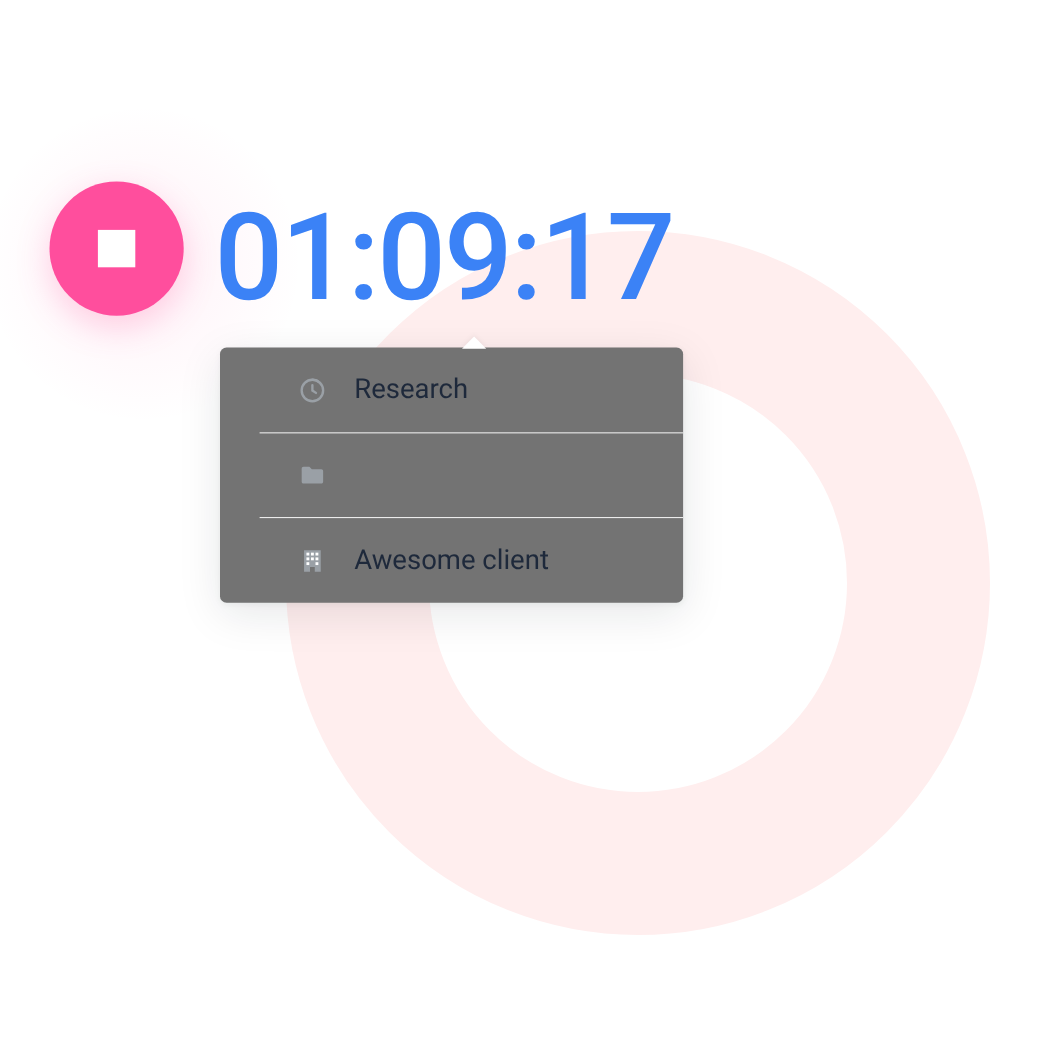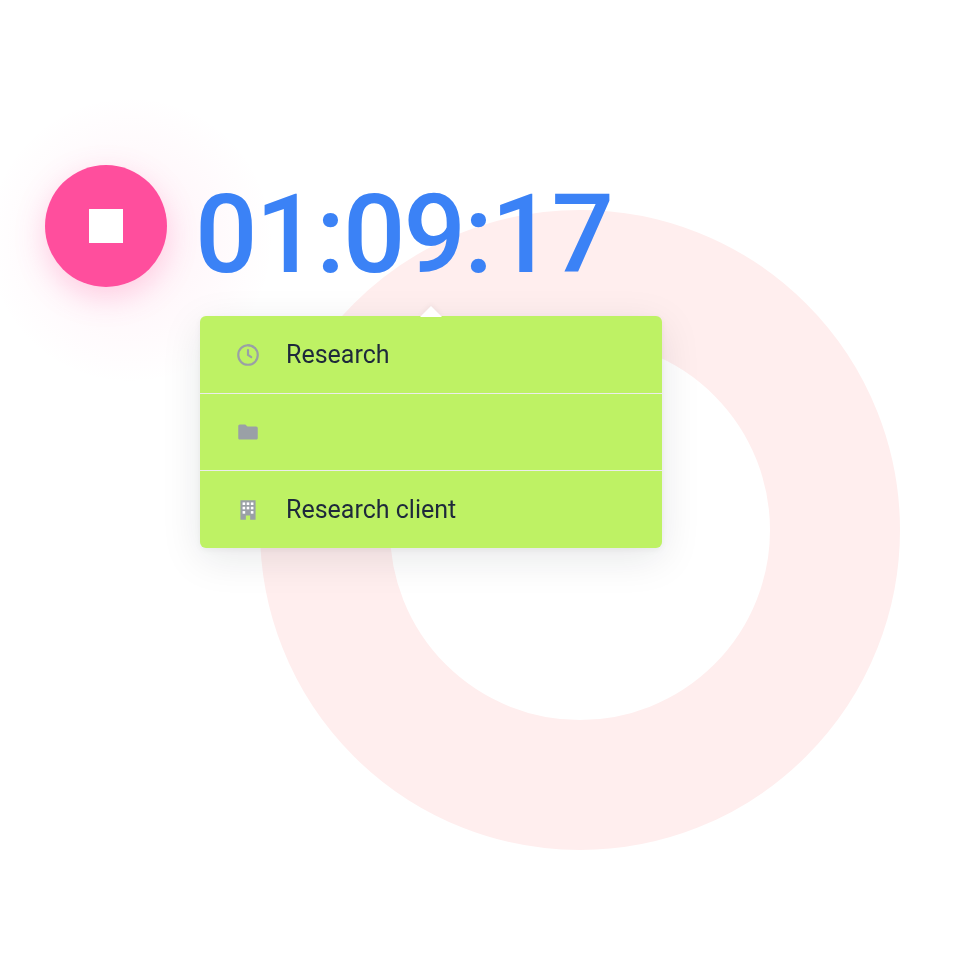--- a/index.html
+++ b/index.html
@@ -49,24 +49,25 @@
     font-weight: 500;
     letter-spacing: -2px;
     color: #3b82f6;
     margin-top: 20px;
   }
 
   
   .card {
     position: absolute;
     left: 200px; top: 316px;
-    width: 462px;
-    background: #bef264;
+    width: 421px;
+    background: #737373;
     border-radius: 6px;
     box-shadow: 0 10px 40px rgba(20,30,40,0.10), 0 2px 6px rgba(20,30,40,0.05);
+    padding-left: 36px;
   }
   .card::before {
     content: "";
     position: absolute;
     top: -10px; left: 220px;
     width: 0; height: 0;
     border-left: 11px solid transparent;
     border-right: 11px solid transparent;
     border-bottom: 11px solid #ffffff;
     filter: drop-shadow(0 -2px 2px rgba(0,0,0,0.04));
@@ -132,18 +133,18 @@
           <rect x="7" y="5" width="2.4" height="2.4" fill="#ffffff"></rect>
           <rect x="10.8" y="5" width="2.4" height="2.4" fill="#ffffff"></rect>
           <rect x="14.6" y="5" width="2.4" height="2.4" fill="#ffffff"></rect>
           <rect x="7" y="9" width="2.4" height="2.4" fill="#ffffff"></rect>
           <rect x="10.8" y="9" width="2.4" height="2.4" fill="#ffffff"></rect>
           <rect x="14.6" y="9" width="2.4" height="2.4" fill="#ffffff"></rect>
           <rect x="7" y="13" width="2.4" height="2.4" fill="#ffffff"></rect>
           <rect x="14.6" y="13" width="2.4" height="2.4" fill="#ffffff"></rect>
         </svg>
       </span>
-      <span>Research client</span>
+      <span>Awesome client</span>
     </div>
 
   </div>
 
 </div>
 
 </body></html>

